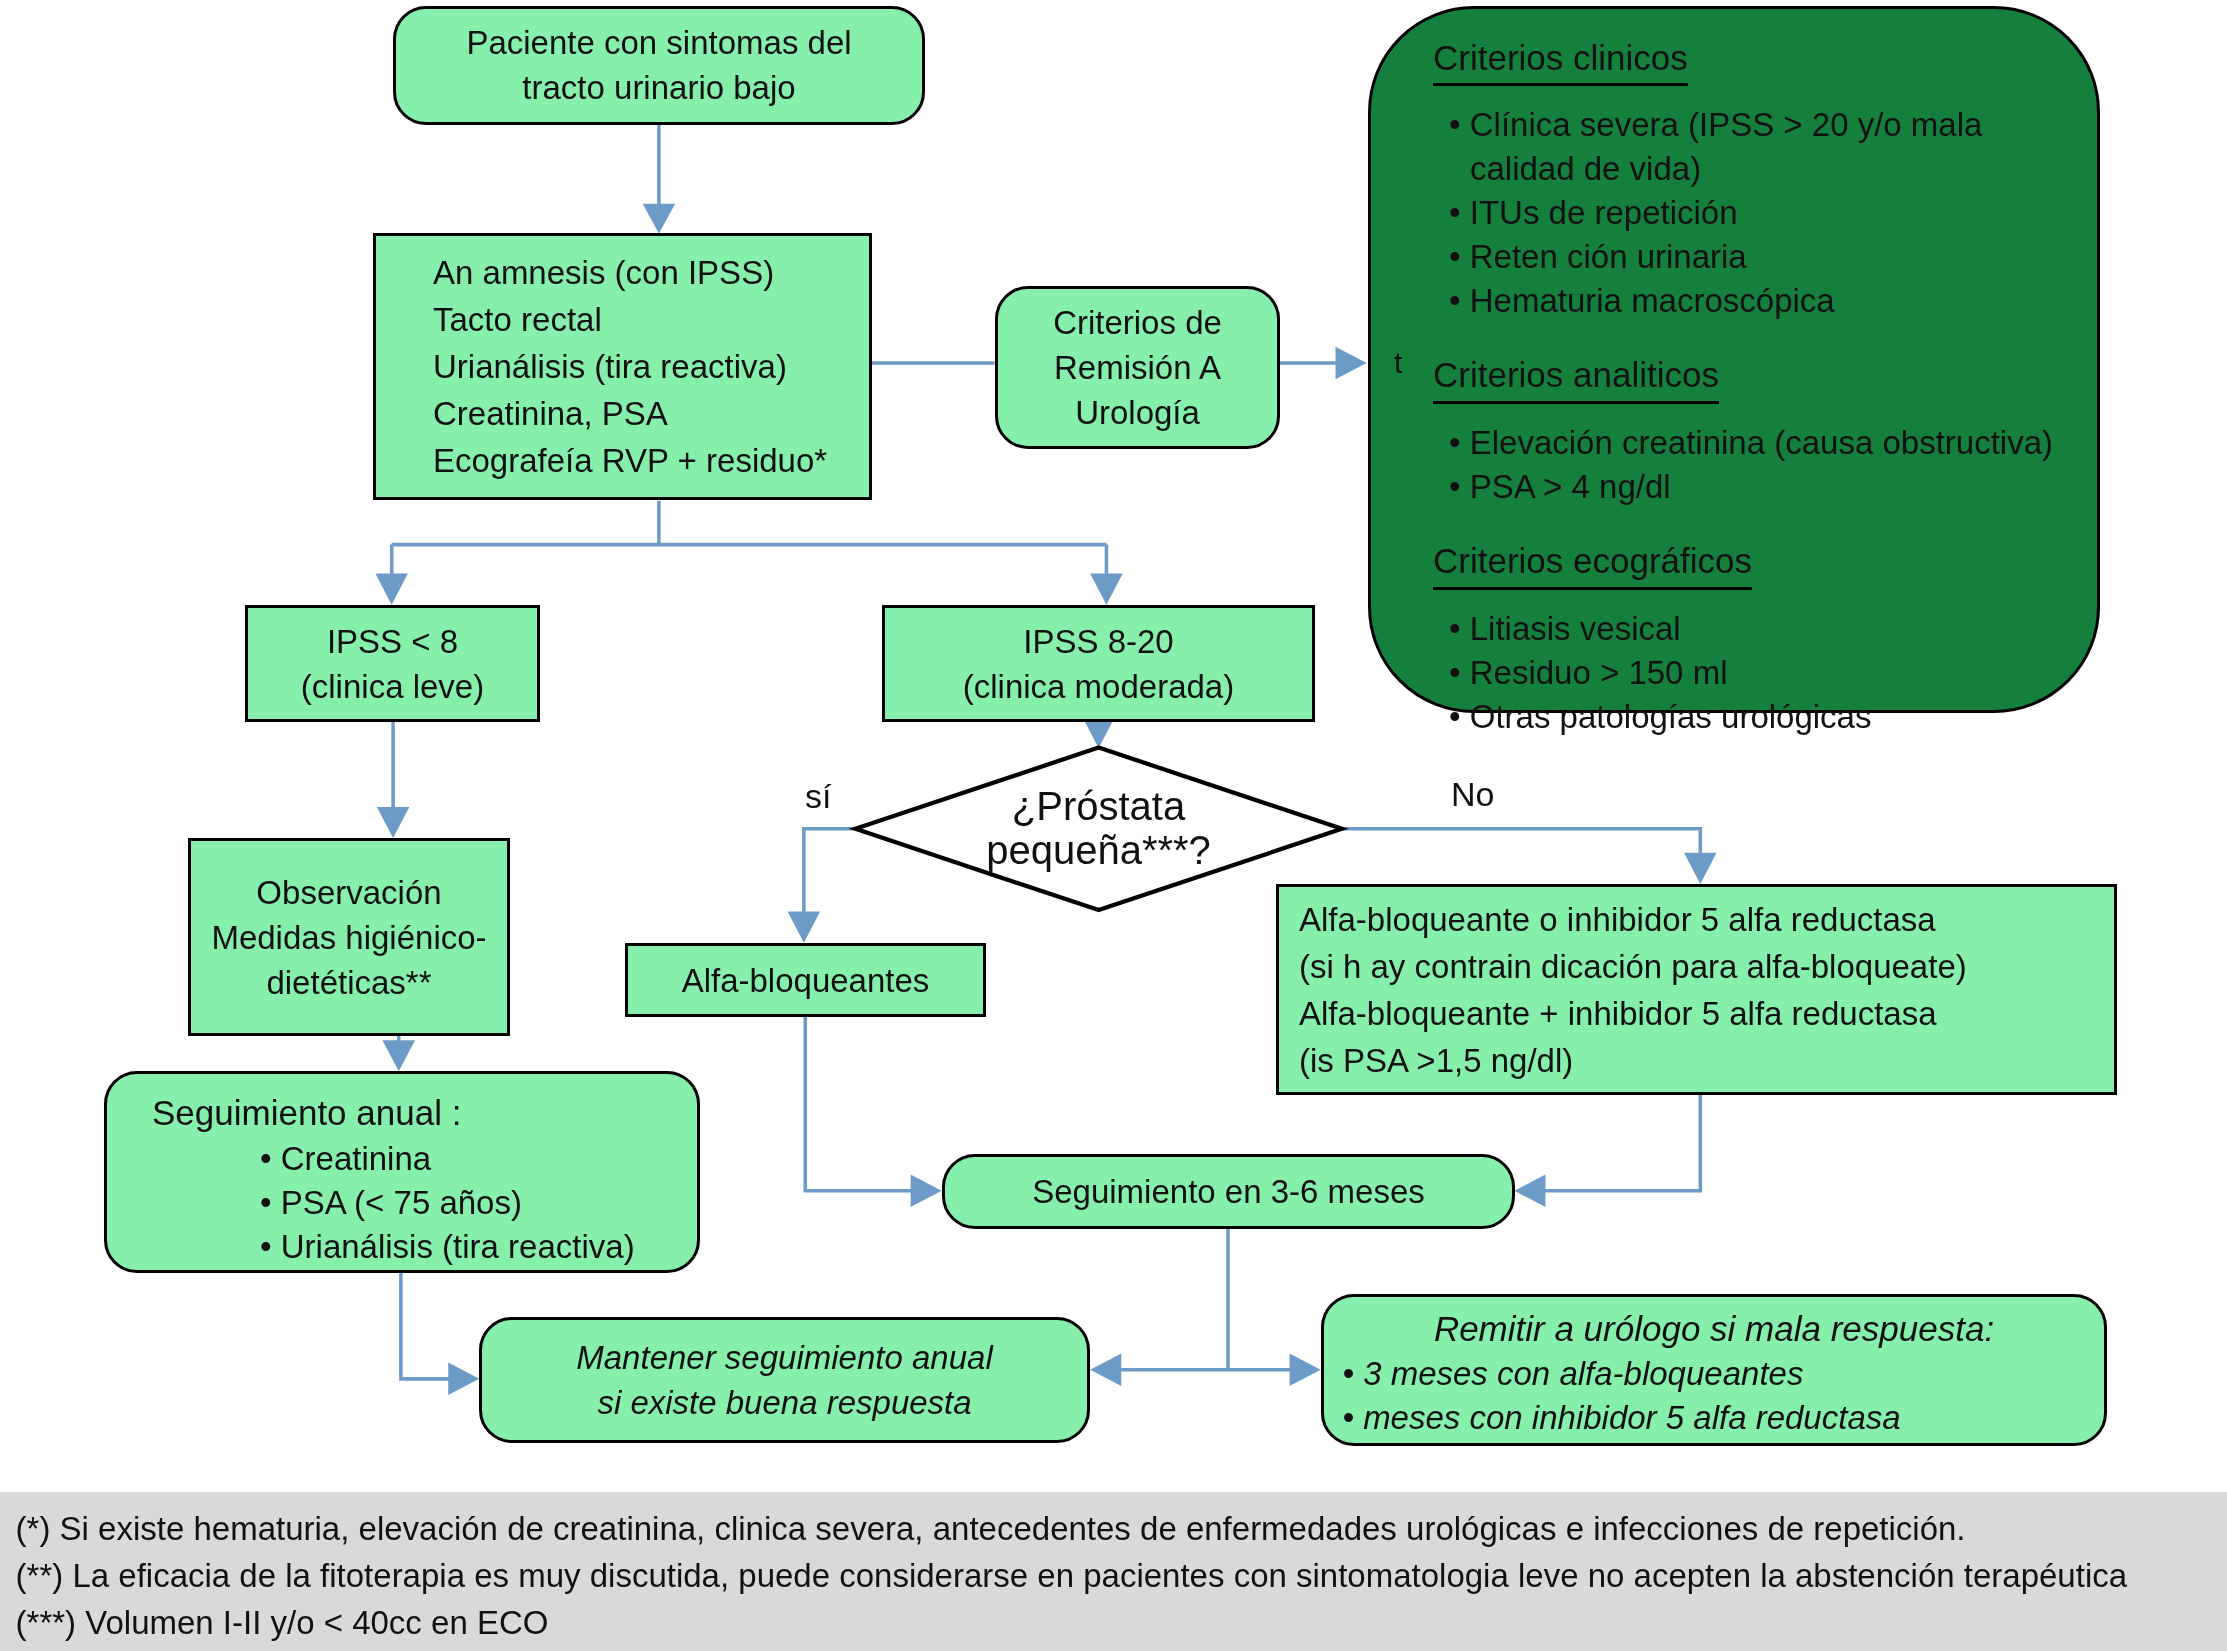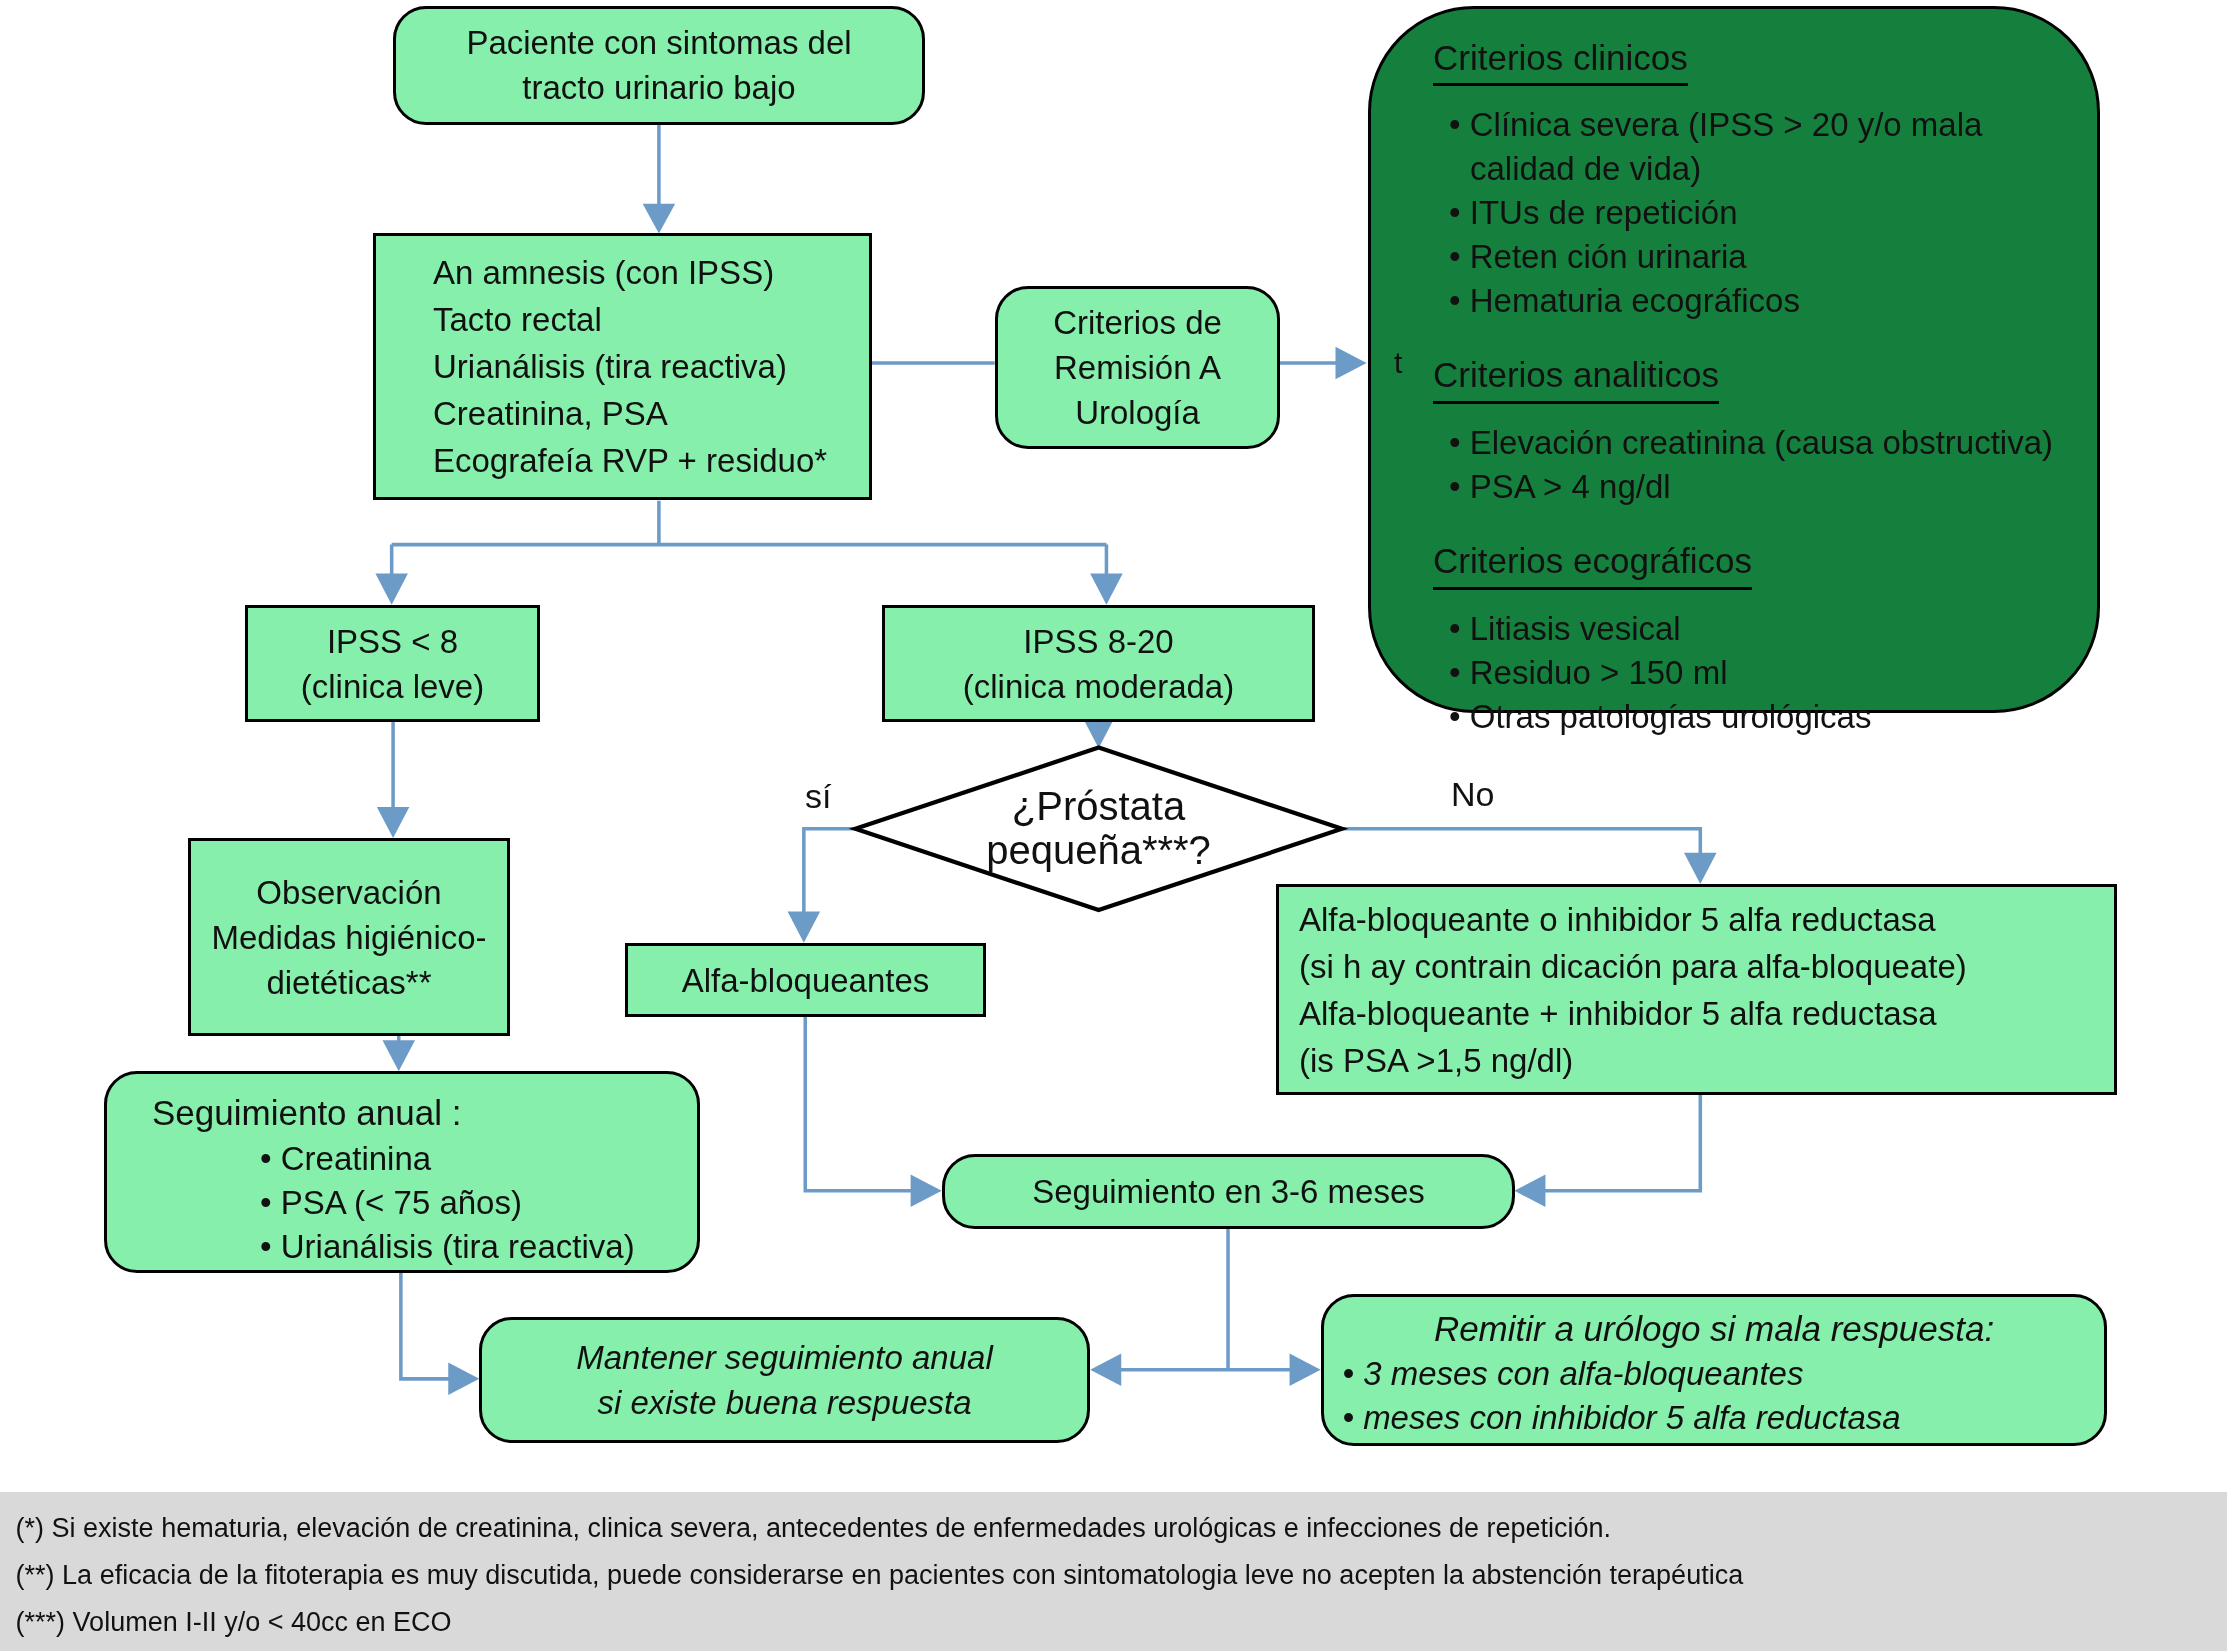--- a/index.html
+++ b/index.html
@@ -33,21 +33,21 @@
   .sa-list{list-style:none;margin:2.8px 0 0 146px;padding:0;font-size:33px;line-height:44px;text-align:left;}
   .sa-list li{padding-left:7px;}
   .sa-list li::before{content:"• ";}
   
   .rem-title{font-size:35px;line-height:44px;text-align:center;width:100%;}
   .rem-list{list-style:none;margin:1.4px 0 0 0;padding:0 0 0 18.4px;font-size:33px;line-height:44px;text-align:left;align-self:flex-start;}
   .rem-list li::before{content:"• ";}
   
   .footer{position:absolute;z-index:2;left:0;top:1492px;width:2227px;height:160px;
           background:#d9d9d9;box-sizing:border-box;padding:12.7px 0 0 15.6px;}
-  .footer div{font-size:27px;line-height:47px;white-space:nowrap;}
+  .footer div{font-size:33px;line-height:47px;white-space:nowrap;}
 </style>
 </head>
 <body>
 
 <div id="canvas">
 
   <svg class="wires" width="2227" height="1652" viewBox="0 0 3150 2336">
     <g stroke="#6d9bc7" stroke-width="5" fill="none">
       <path d="M932,176 L932,290"></path>
       <path d="M1232,513 L1407,513"></path>
@@ -97,21 +97,21 @@
 Remisión A
 Urología</div>
 
   <div class="panel biground" style="left:1368px;top:5.7px;width:732px;height:707px;">
     <div class="sec">
       <span class="crit-h">Criterios clinicos</span>
       <ul class="crit">
         <li>Clínica severa (IPSS &gt; 20 y/o mala calidad de vida)</li>
         <li>ITUs de repetición</li>
         <li>Reten ción urinaria</li>
-        <li>Hematuria ecográficos</li>
+        <li>Hematuria macroscópica</li>
       </ul>
     </div>
     <div class="sec">
       <span class="crit-h">Criterios analiticos</span>
       <ul class="crit">
         <li>Elevación creatinina (causa obstructiva)</li>
         <li>PSA &gt; 4 ng/dl</li>
       </ul>
     </div>
     <div class="sec">

